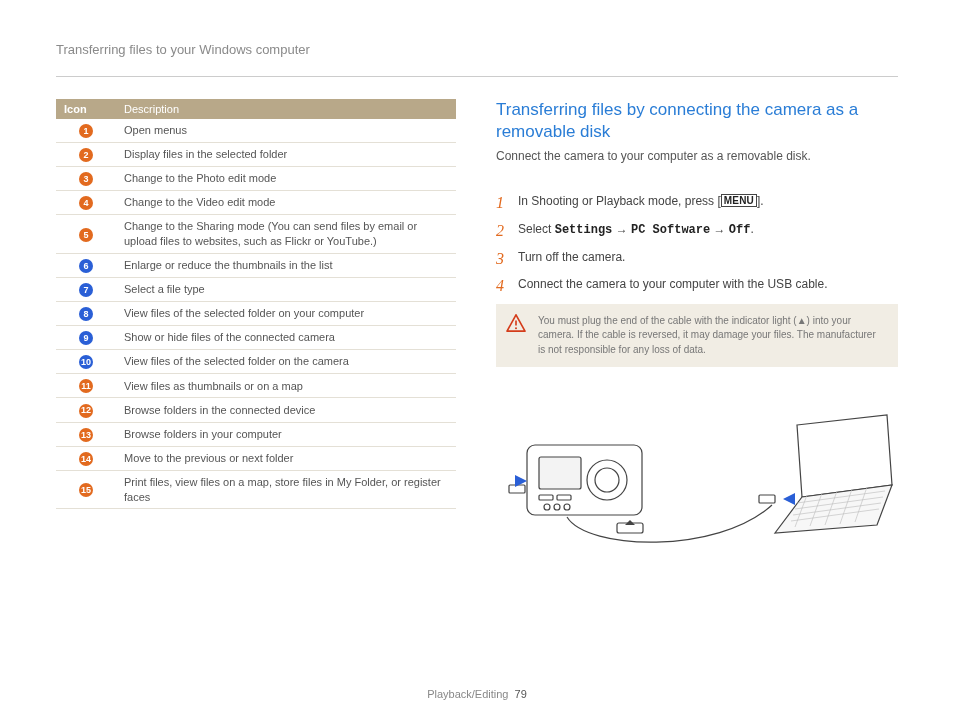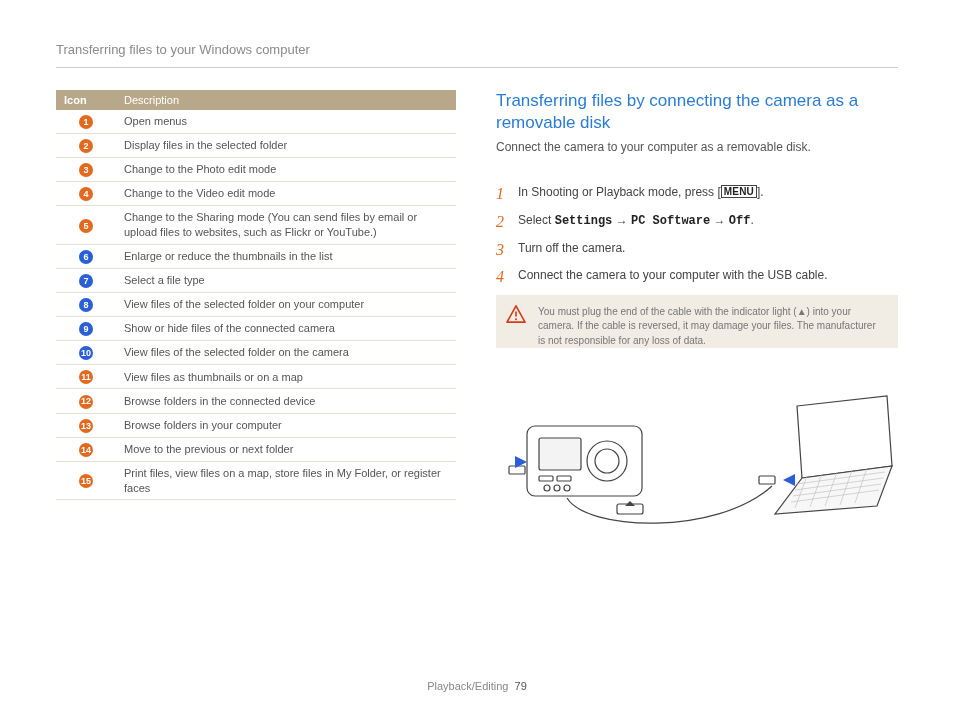--- a/index.html
+++ b/index.html
@@ -9,21 +9,21 @@
     background: #fff;
     font-family: Arial, Helvetica, sans-serif;
     color: #555;
     position: relative;
     padding: 42px 56px 0 56px;
   }
   .header-title {
     font-size: 13px;
     color: #8a8a8a;
     font-weight: 300;
-    margin-bottom: 10px;
+    margin-bottom: 19px;
   }
   .header-rule {
     border: none;
     border-top: 1px solid #ccc;
     margin-bottom: 22px;
   }
   .columns {
     display: flex;
     gap: 40px;
   }
@@ -103,40 +103,40 @@
     padding: 0 2px;
     font-size: 10px;
     font-weight: bold;
     letter-spacing: 0.2px;
     color: #222;
     line-height: 1.1;
     vertical-align: 1px;
   }
   .callout {
     background: #f1ede4;
-    padding: 10px 14px 0 42px;
+    padding: 10px 14px 10px 42px;
     font-size: 10px;
     color: #777;
     line-height: 1.45;
     position: relative;
     margin: 8px 0 18px 0;
   }
   .callout .warn {
     position: absolute;
     left: 10px; top: 10px;
     width: 20px; height: 18px;
   }
   .warn svg { width: 100%; height: 100%; }
   .illustration {
     width: 100%;
     height: 170px;
   }
   .footer {
     position: absolute;
-    bottom: 28px;
+    bottom: 20px;
     left: 0; right: 0;
     text-align: center;
     font-size: 11px;
     color: #888;
   }
   .footer .pg { color: #555; }
   b { color: #222; font-weight: 600; font-family: Liberation Mono, monospace; }
 </style>
 </head>
 <body>

